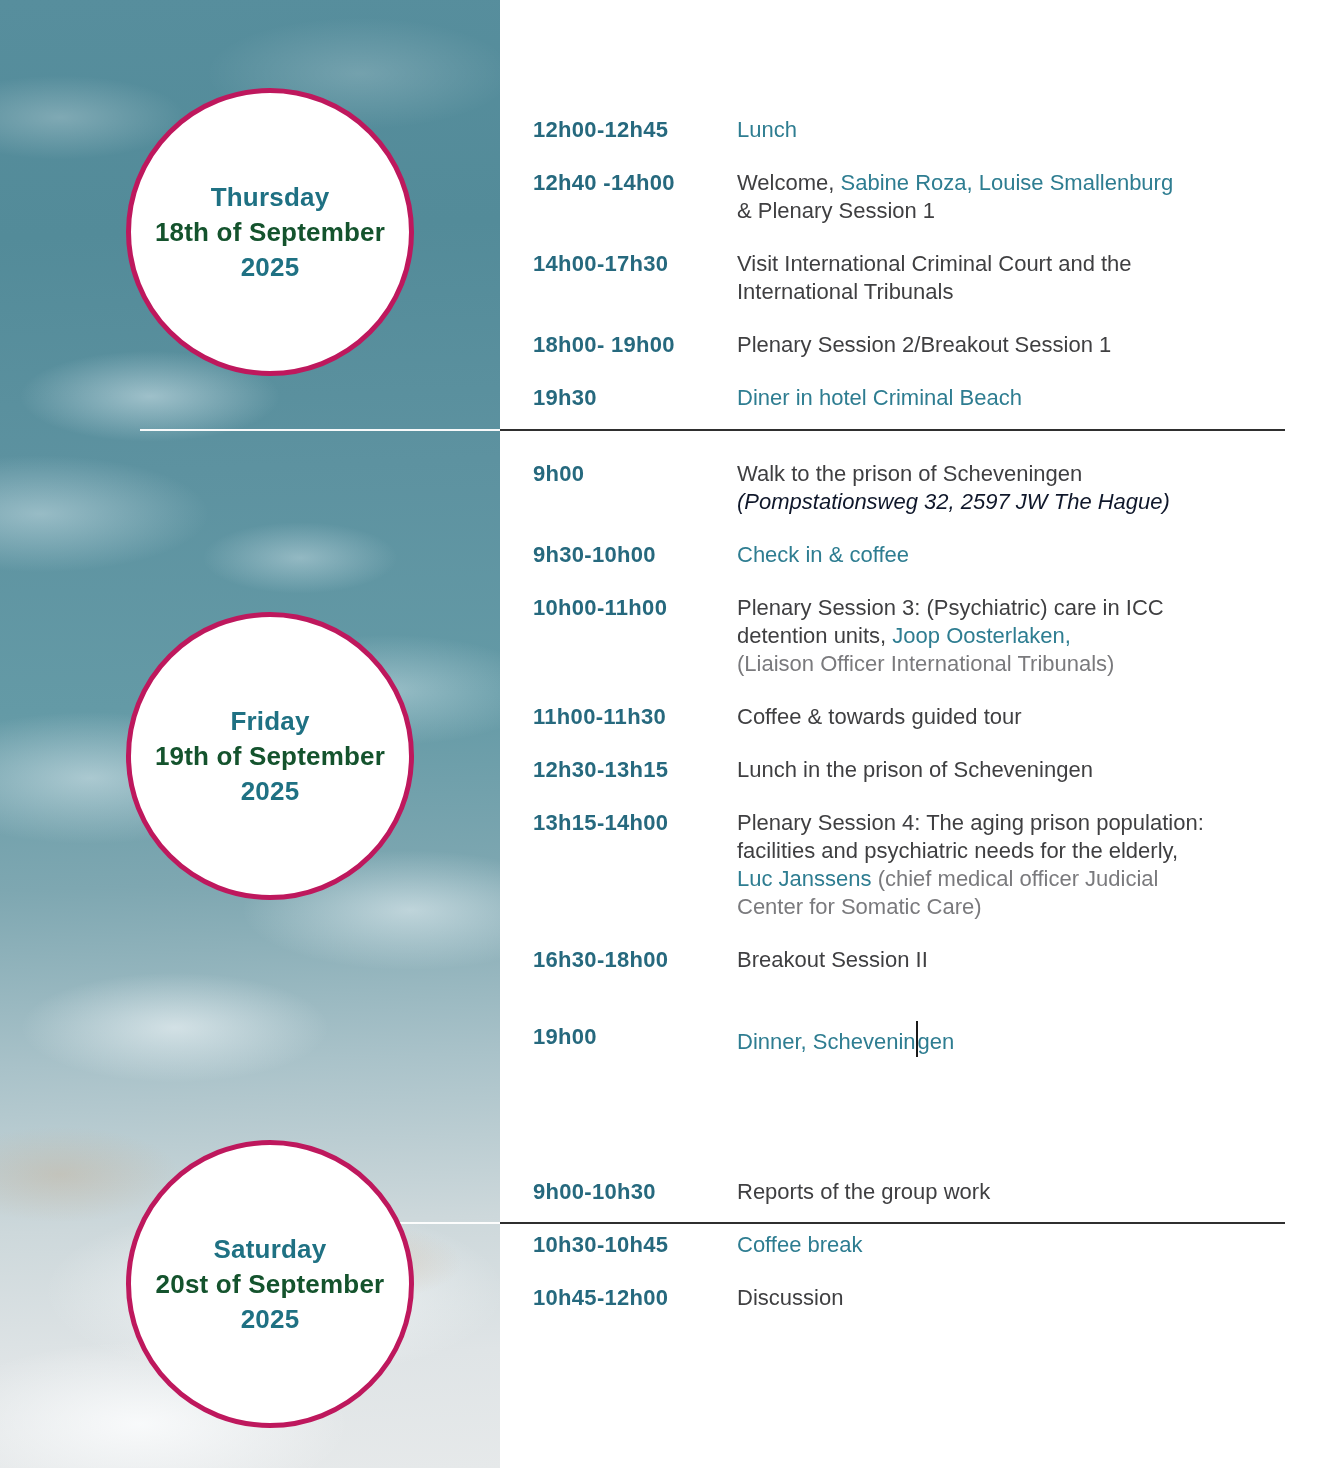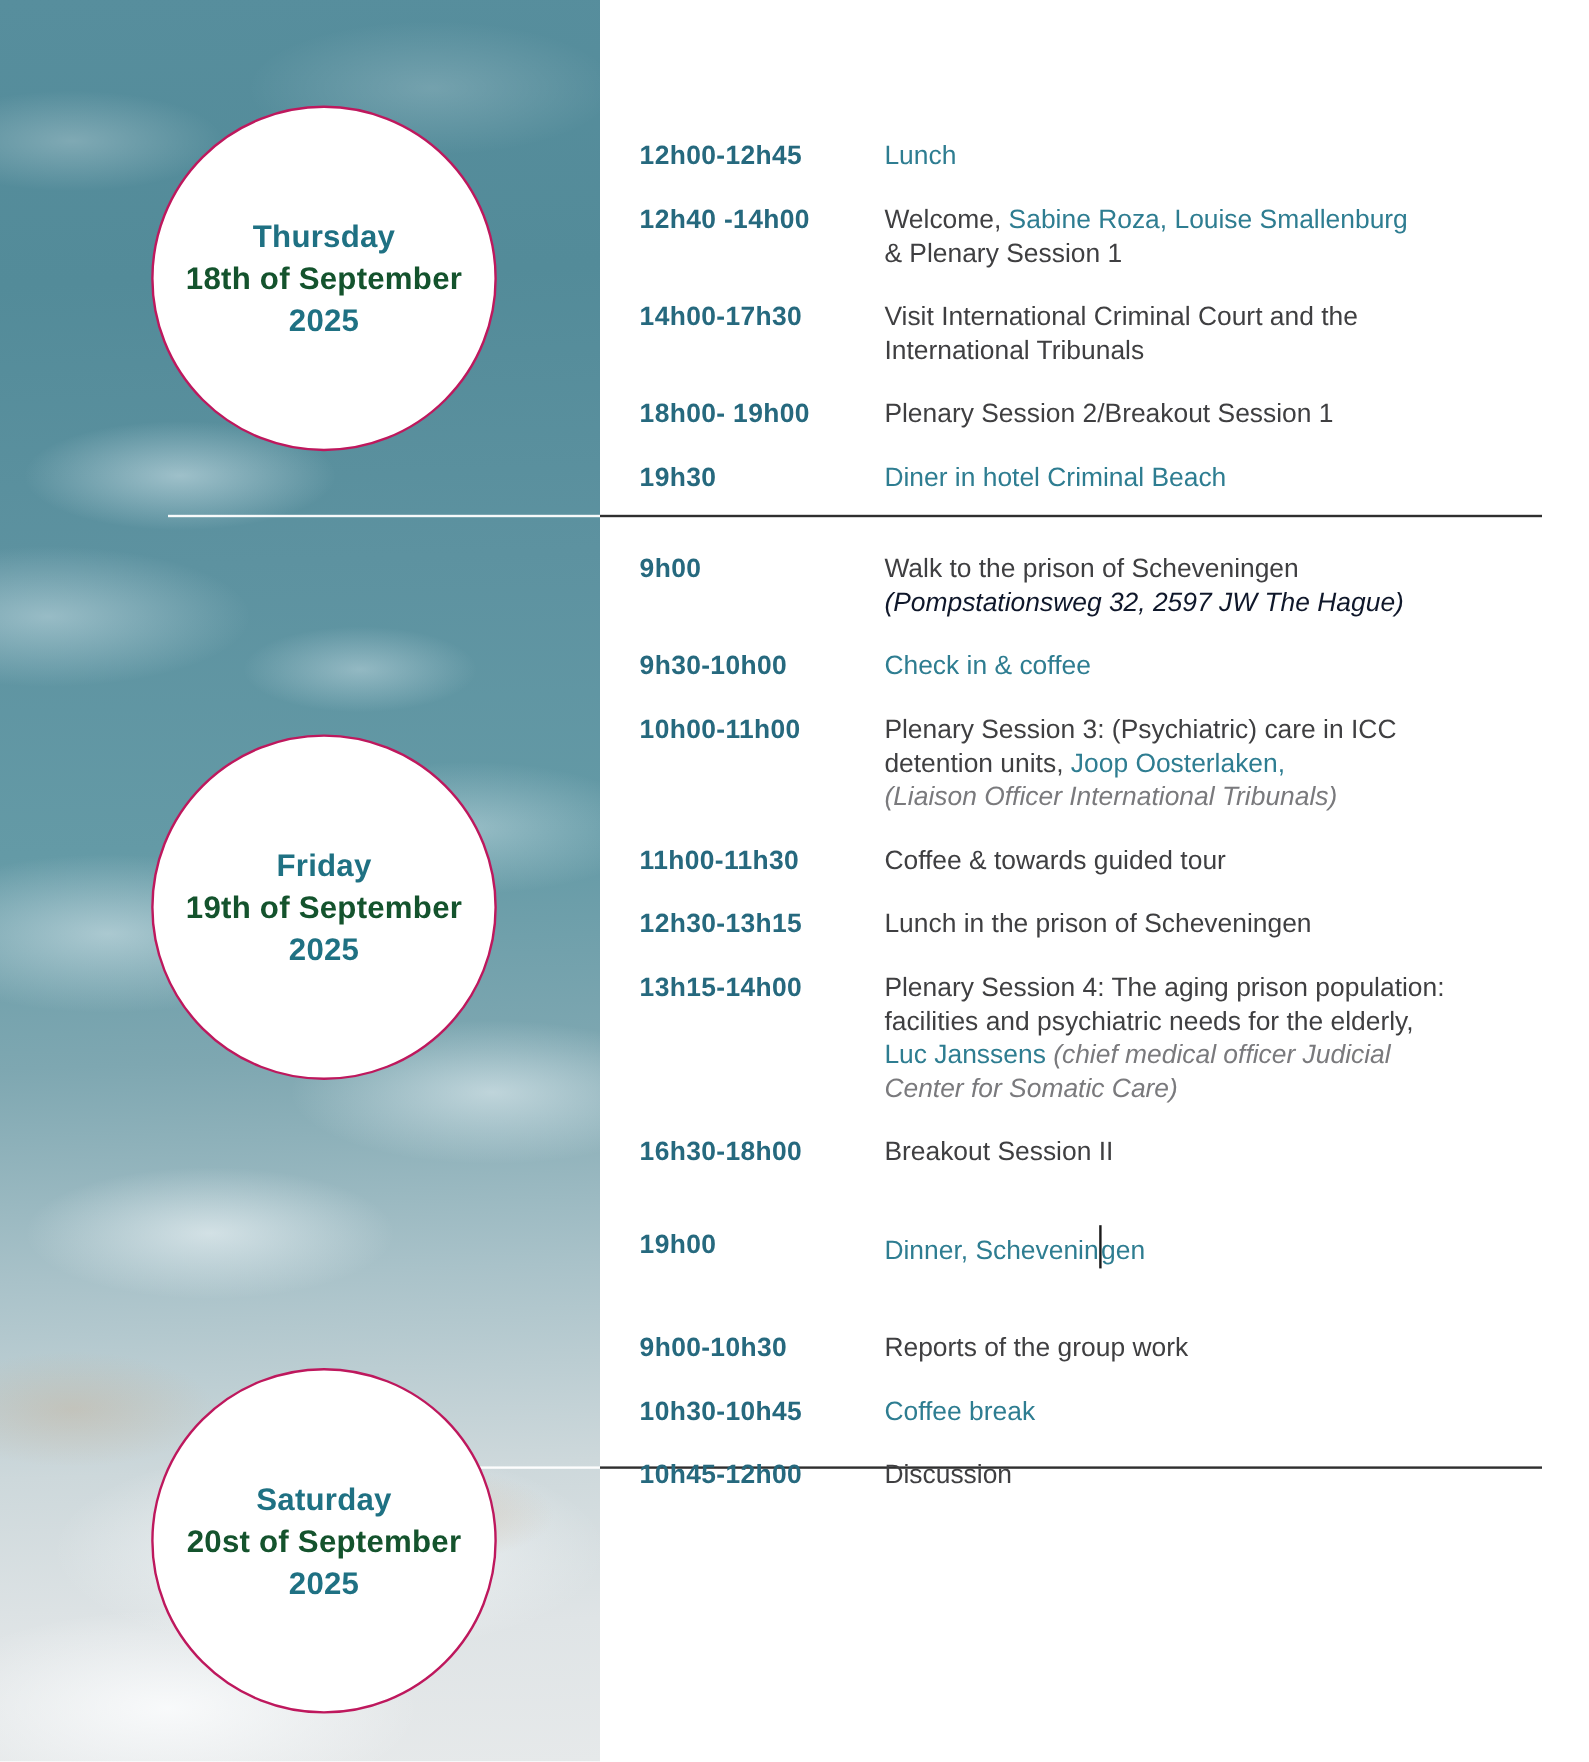--- a/index.html
+++ b/index.html
@@ -36,43 +36,43 @@
     position:absolute;left:140px;width:1145px;height:2px;z-index:1;
     background:linear-gradient(90deg,rgba(255,255,255,.95) 0,rgba(255,255,255,.95) 360px,
                                #2f2f2f 360px,#2f2f2f 100%);
   }
   .divider-1{top:429px;}
   .divider-2{top:1222px;}
 
   
   .circle{
     position:absolute;left:126px;width:288px;height:288px;border-radius:50%;
-    background:#ffffff;border:2px solid #be185d;box-sizing:border-box;z-index:2;
+    background:#ffffff;border:5px solid #be185d;box-sizing:border-box;z-index:2;
     display:flex;flex-direction:column;align-items:center;justify-content:center;
     text-align:center;font-weight:700;font-size:26px;line-height:35px;letter-spacing:.2px;
   }
   .circle .day,.circle .year{color:#1f7183;}
   .circle .date{color:#14532d;}
   .circle-0{top:88px;}
   .circle-1{top:612px;}
   .circle-2{top:1140px;}
 
   
   .schedule{position:absolute;left:533px;top:0;width:760px;z-index:3;padding-top:116px;}
   .section-friday{margin-top:48px;}
-  .section-saturday{margin-top:46px;}
+  .section-saturday{margin-top:115px;}
   .row{display:grid;grid-template-columns:204px 1fr;margin-bottom:25px;
        font-size:22px;line-height:28px;}
   .row.extra-gap{margin-top:49px;}
   .time{color:#26697e;font-weight:700;letter-spacing:.3px;white-space:pre;}
   .desc{color:#3f3f41;}
   .sp{color:#3f3f41;}
   .st{color:#2e7d91;}
   .si{color:#0f172a;font-style:italic;}
-  .sil{color:#7a7a7d;font-style:italic;}
+  .sil{color:#7a7a7d;}
   .caret{display:inline-block;width:2px;height:36px;background:#1a1a1a;
          vertical-align:middle;margin:0 0 4px 0;position:relative;top:-2px;}
 </style>
 </head>
 <body>
 
 <div class="page">
   <div class="photo"></div>
   <div class="divider divider-1"></div>
   <div class="divider divider-2"></div>

